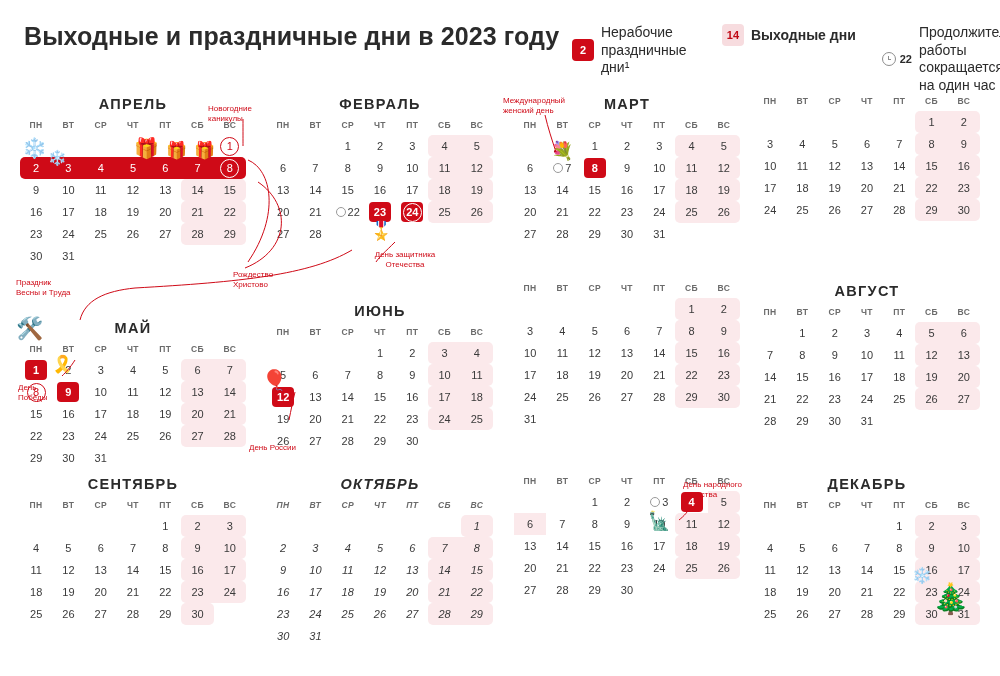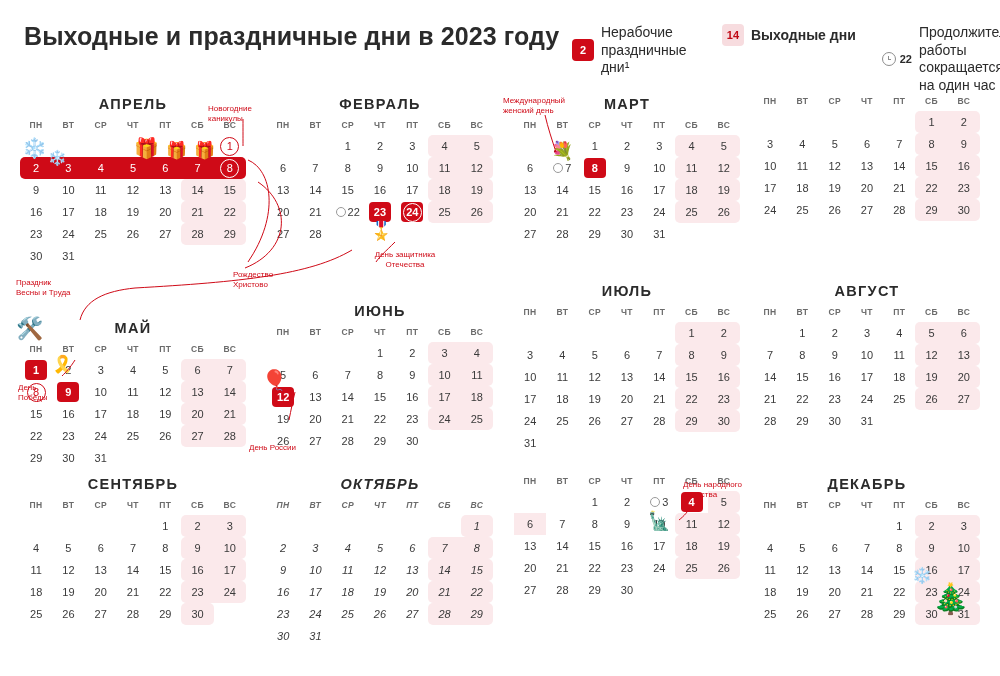--- a/index.html
+++ b/index.html
@@ -532,21 +532,20 @@
             <td>28</td>
             <td>29</td>
             <td>30</td>
             <td></td>
             <td></td>
           </tr>
         </tbody>
       </table>
     </div>
   <div class="month" style="left:512px; top:205px;">
-      <div class="month-name">ИЮЛЬ</div>
       <table class="cal">
         <thead>
           <tr>
             <th>ПН</th>
             <th>ВТ</th>
             <th>СР</th>
             <th>ЧТ</th>
             <th>ПТ</th>
             <th>СБ</th>
             <th>ВС</th>

